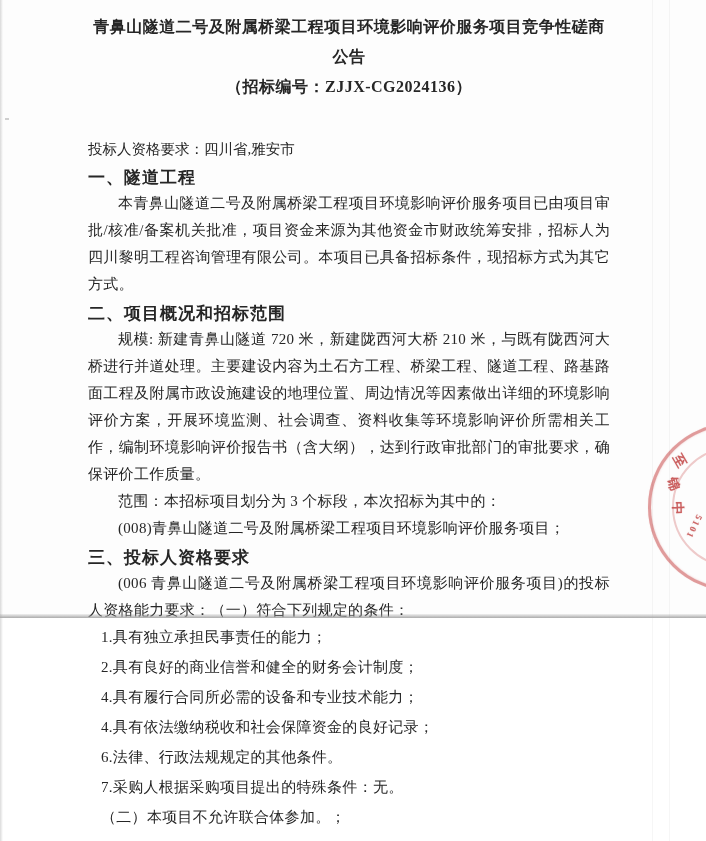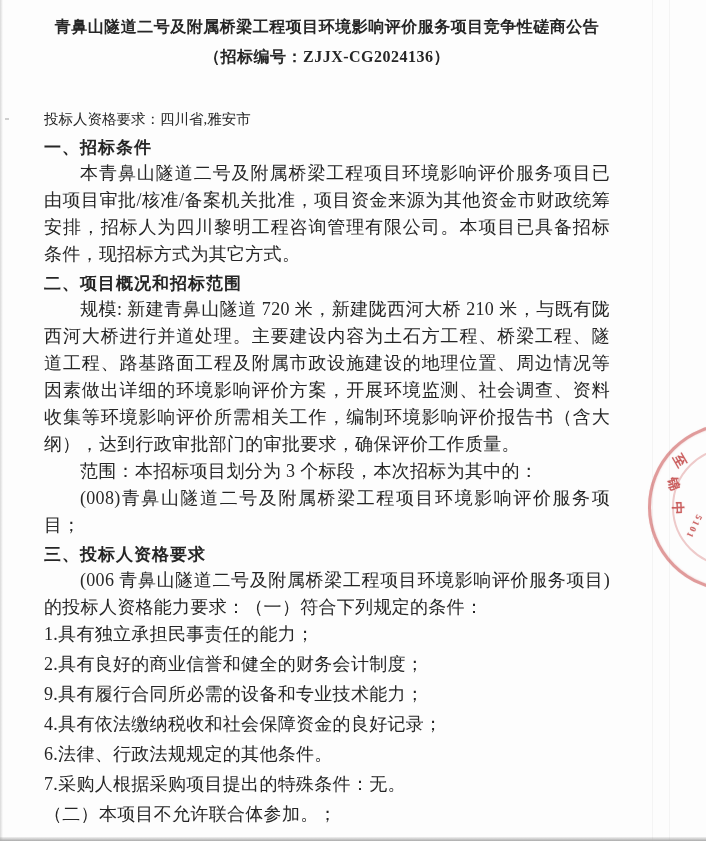--- a/index.html
+++ b/index.html
@@ -6,24 +6,24 @@
   body{
     width:706px;height:841px;
     background:#ffffff;
     overflow:hidden;
     position:relative;
     font-family:"Liberation Serif","DejaVu Serif",serif;
     color:#262626;
   }
   .page{
     position:relative;
-    width:706px;height:841px;
+    width:706px;height:618px;
     background:#fdfdfd;
     box-sizing:border-box;
-    padding:12px 96px 0 44px;
+    padding:12px 96px 0 88px;
   }
   
   .edge-bottom{position:absolute;left:0;bottom:0;width:706px;height:4px;
     background:linear-gradient(to bottom,rgba(0,0,0,0.05),#ababab);}
   .edge-left{position:absolute;left:0;top:0;width:3px;height:841px;
     background:linear-gradient(to right,rgba(0,0,0,0.14),rgba(0,0,0,0));}
   .scanline{position:absolute;top:0;width:1px;height:841px;background:rgba(0,0,0,0.035);}
   .scanline.a{left:652px;}
   .scanline.b{left:669px;}
   .speck{position:absolute;left:5px;top:118px;width:4px;height:2px;background:rgba(0,0,0,0.18);}
@@ -43,28 +43,28 @@
     margin:0 0 2px 0;
   }
   h2.sec{
     font-size:17px;
     font-weight:bold;
     margin:4px 0 0 0;
     line-height:24px;
     letter-spacing:1px;
   }
   p.body{
-    font-size:18px;
+    font-size:15px;
     line-height:27px;
     margin:0;
     text-align:justify;
     letter-spacing:.3px;
   }
   p.body.indent{text-indent:2em;}
-  p.item{margin:0 0 3px 0;}
+  p.item{margin:0 0 3px 13px;}
 
   
   .seal{
     position:absolute;
     left:648px;top:423px;
     width:168px;height:168px;
     pointer-events:none;
   }
   .seal-ring{
     position:absolute;inset:0;
@@ -103,33 +103,33 @@
 
 <div class="page">
 
   <h1 class="title">
     <span class="line">青鼻山隧道二号及附属桥梁工程项目环境影响评价服务项目竞争性磋商公告</span>
     <span class="line">（招标编号：ZJJX-CG2024136）</span>
   </h1>
 
   <p class="meta-line">投标人资格要求：四川省,雅安市</p>
 
-  <h2 class="sec">一、招标条件</h2>
+  <h2 class="sec">一、隧道工程</h2>
   <p class="body indent">本青鼻山隧道二号及附属桥梁工程项目环境影响评价服务项目已由项目审批/核准/备案机关批准，项目资金来源为其他资金市财政统筹安排，招标人为四川黎明工程咨询管理有限公司。本项目已具备招标条件，现招标方式为其它方式。</p>
 
   <h2 class="sec">二、项目概况和招标范围</h2>
   <p class="body indent">规模: 新建青鼻山隧道 720 米，新建陇西河大桥 210 米，与既有陇西河大桥进行并道处理。主要建设内容为土石方工程、桥梁工程、隧道工程、路基路面工程及附属市政设施建设的地理位置、周边情况等因素做出详细的环境影响评价方案，开展环境监测、社会调查、资料收集等环境影响评价所需相关工作，编制环境影响评价报告书（含大纲），达到行政审批部门的审批要求，确保评价工作质量。</p>
   <p class="body indent">范围：本招标项目划分为 3 个标段，本次招标为其中的：</p>
   <p class="body indent">(008)青鼻山隧道二号及附属桥梁工程项目环境影响评价服务项目；</p>
 
   <h2 class="sec">三、投标人资格要求</h2>
   <p class="body indent">(006 青鼻山隧道二号及附属桥梁工程项目环境影响评价服务项目)的投标人资格能力要求：（一）符合下列规定的条件：</p>
   <p class="body item">1.具有独立承担民事责任的能力；</p>
   <p class="body item">2.具有良好的商业信誉和健全的财务会计制度；</p>
-  <p class="body item">9.具有履行合同所必需的设备和专业技术能力；</p>
+  <p class="body item">4.具有履行合同所必需的设备和专业技术能力；</p>
   <p class="body item">4.具有依法缴纳税收和社会保障资金的良好记录；</p>
   <p class="body item">6.法律、行政法规规定的其他条件。</p>
   <p class="body item">7.采购人根据采购项目提出的特殊条件：无。</p>
   <p class="body item">（二）本项目不允许联合体参加。；</p>
 
   <div class="seal">
     <div class="seal-ring"></div>
     <div class="seal-inner"></div>
     <span class="seal-char c0">至</span>
     <span class="seal-char c1">锦</span>

